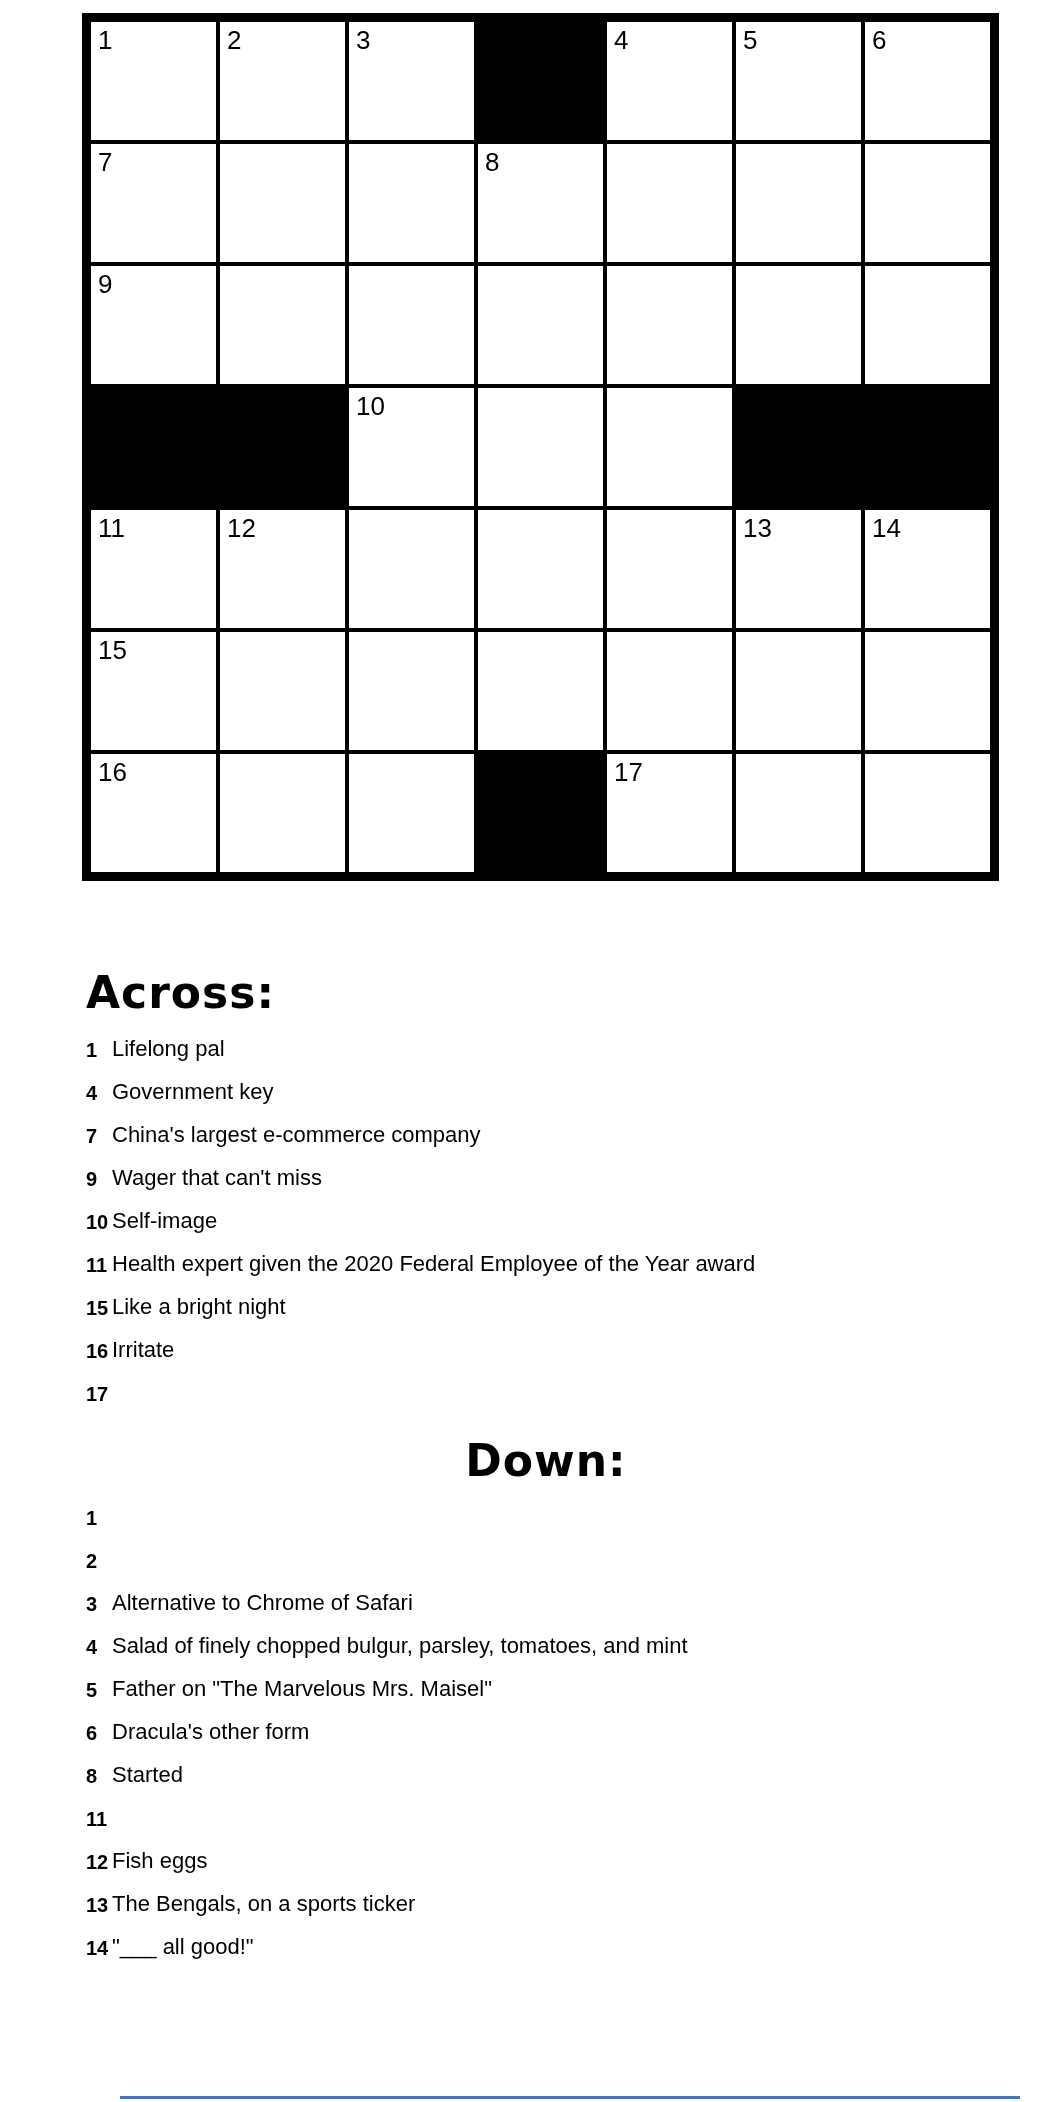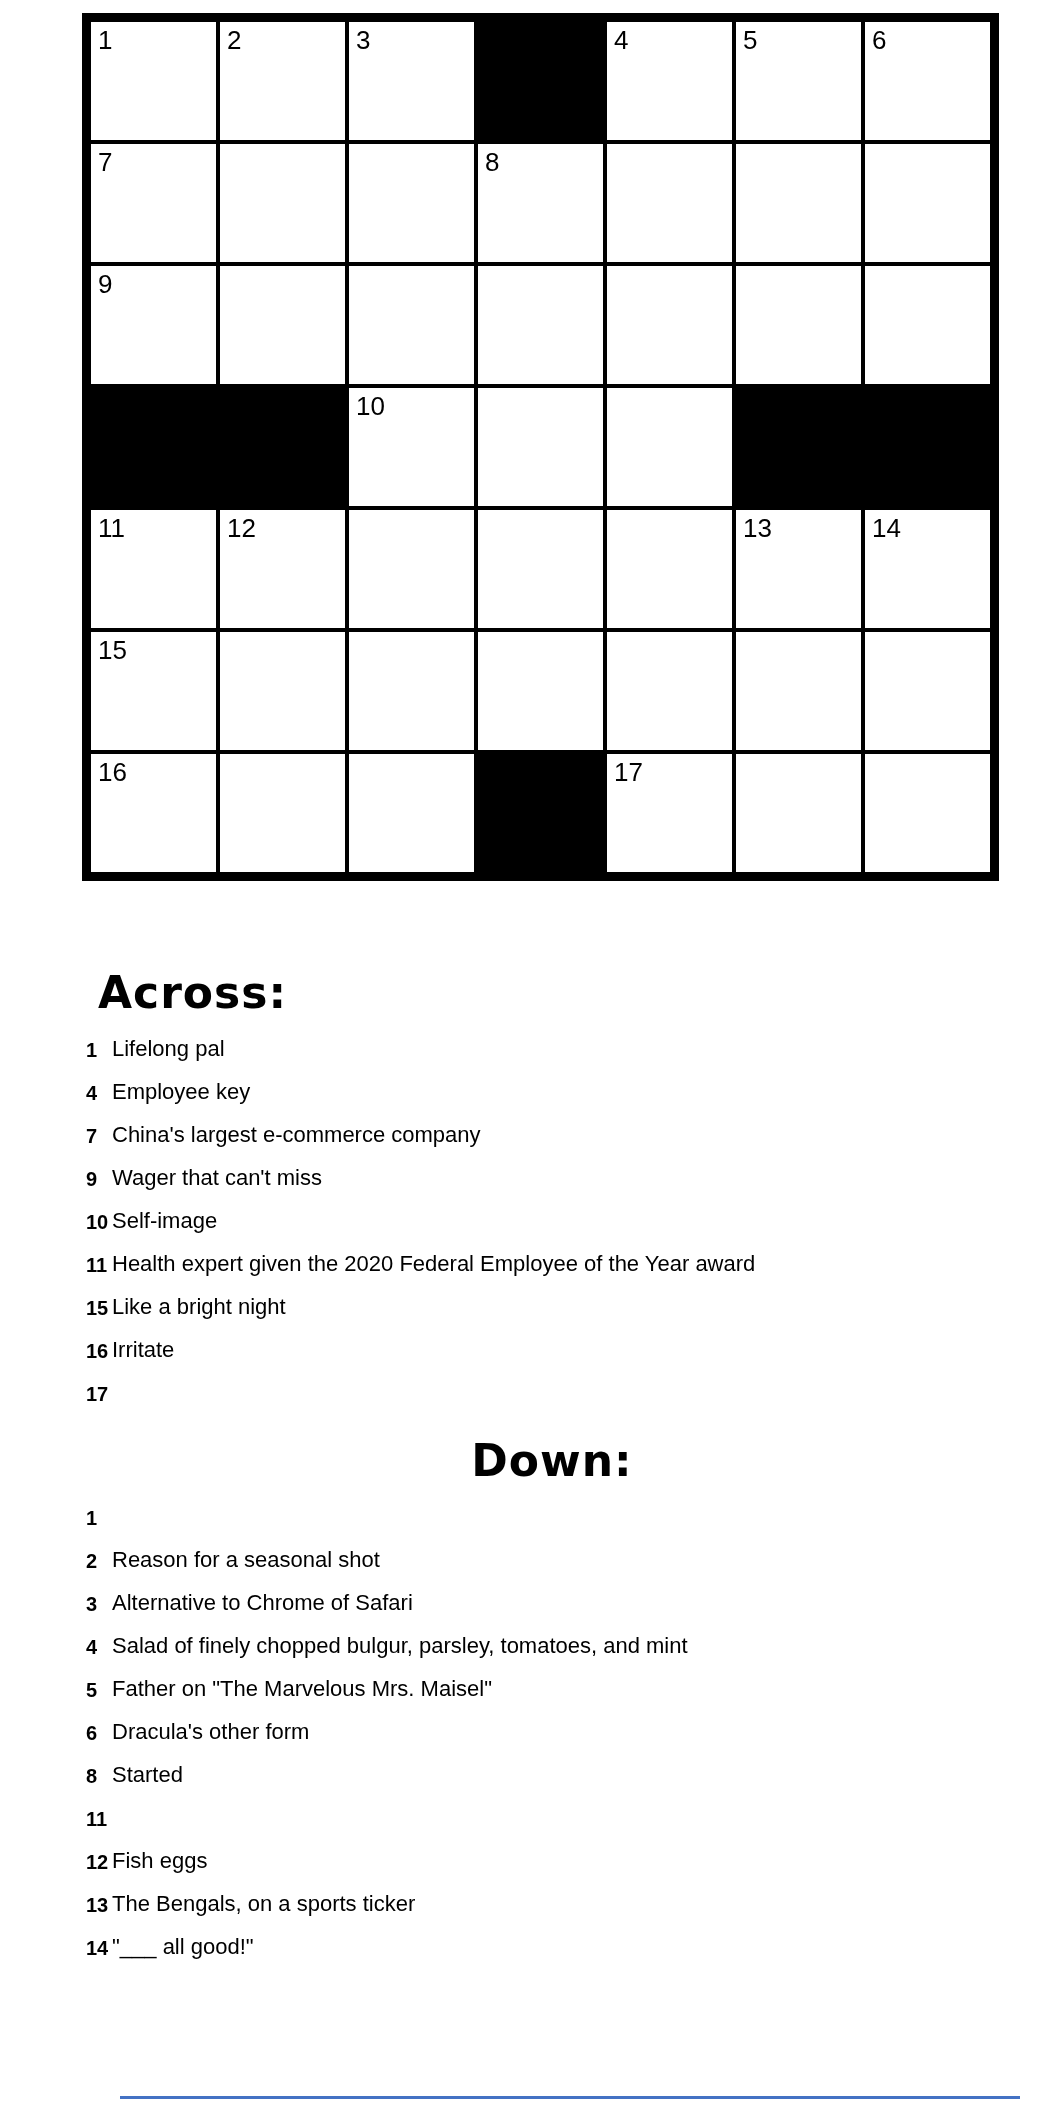--- a/index.html
+++ b/index.html
@@ -52,21 +52,21 @@
     left: 86px;
     top: 966px;
     width: 920px;
   }
   .section-title {
     font-family: "DejaVu Sans", sans-serif;
     font-weight: 700;
     font-size: 44px;
     line-height: 54px;
     letter-spacing: 1px;
-    margin: 0 0 14px 12px;
+    margin: 0 0 14px 0;
   }
   .section-title.down {
     margin-top: 26px;
     text-align: center;
   }
   .clue-list {
     list-style: none;
     margin: 0;
     padding: 0;
   }
@@ -189,21 +189,21 @@
 
 <div class="clues">
   <h2 class="section-title">Across:</h2>
   <ul class="clue-list">
       <li class="clue-row">
         <span class="clue-num">1</span>
         <span class="clue-text">Lifelong pal</span>
       </li>
       <li class="clue-row">
         <span class="clue-num">4</span>
-        <span class="clue-text">Employee key</span>
+        <span class="clue-text">Government key</span>
       </li>
       <li class="clue-row">
         <span class="clue-num">7</span>
         <span class="clue-text">China's largest e-commerce company</span>
       </li>
       <li class="clue-row">
         <span class="clue-num">9</span>
         <span class="clue-text">Wager that can't miss</span>
       </li>
       <li class="clue-row">
@@ -227,21 +227,20 @@
       </li>
     </ul>
 
   <h2 class="section-title down">Down:</h2>
   <ul class="clue-list">
       <li class="clue-row">
         <span class="clue-num">1</span>
       </li>
       <li class="clue-row">
         <span class="clue-num">2</span>
-        <span class="clue-text">Reason for a seasonal shot</span>
       </li>
       <li class="clue-row">
         <span class="clue-num">3</span>
         <span class="clue-text">Alternative to Chrome of Safari</span>
       </li>
       <li class="clue-row">
         <span class="clue-num">4</span>
         <span class="clue-text">Salad of finely chopped bulgur, parsley, tomatoes, and mint</span>
       </li>
       <li class="clue-row">

